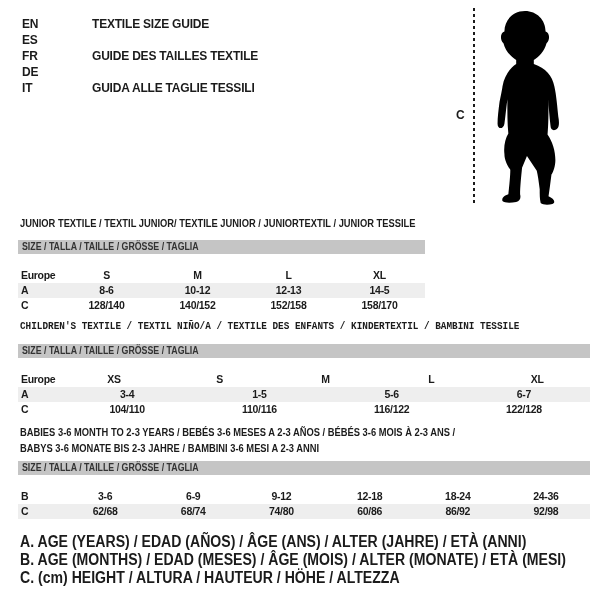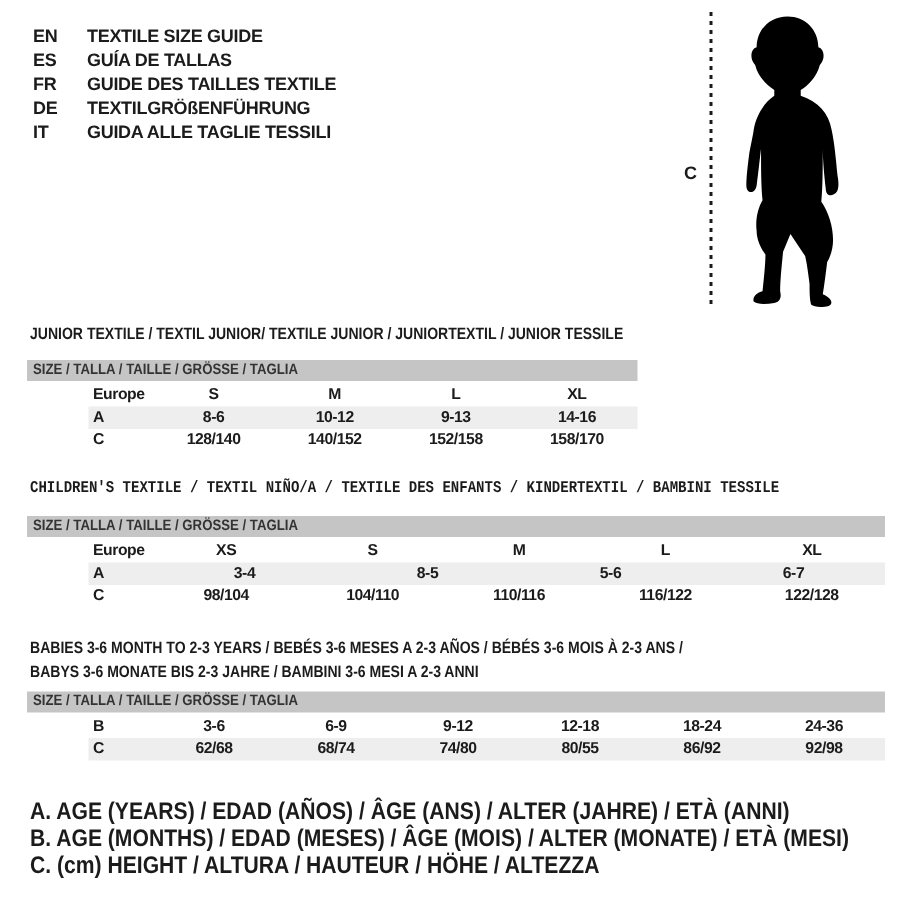--- a/index.html
+++ b/index.html
@@ -6,21 +6,21 @@
   body{
     width:600px;height:600px;position:relative;background:#ffffff;
     font-family:"Liberation Sans",sans-serif;font-weight:bold;color:#1b1b1b;
     overflow:hidden;
   }
   .cond{display:inline-block;transform:scaleX(0.85);transform-origin:0 50%;white-space:nowrap;}
   .cond88{display:inline-block;transform:scaleX(0.88);transform-origin:0 50%;white-space:nowrap;}
 
   
   .lang-block{position:absolute;left:22px;top:16px;}
-  .lang-line{display:flex;line-height:16px;font-size:12px;letter-spacing:-0.2px;}
+  .lang-line{display:flex;line-height:16px;font-size:12px;letter-spacing:-0.2px;gap:34px;}
   .lang-code{width:36px;flex:0 0 36px;}
   .lang-label{white-space:nowrap;}
 
   
   .cmark{position:absolute;left:456px;top:108px;font-size:12px;}
   .dotline{position:absolute;left:473px;top:8px;width:2px;height:198px;
     background:repeating-linear-gradient(to bottom,#1b1b1b 0 3px,transparent 3px 6px);}
   .baby-svg{position:absolute;left:480px;top:9px;}
 
   
@@ -28,51 +28,49 @@
   .t-title-junior{top:216px;}
   .t-title-children{top:319px;font-family:Liberation Mono, monospace;}
   .t-title-babies{top:424px;line-height:16px;}
 
   .table{position:absolute;left:18px;}
   .t-junior{top:240px;width:407px;}
   .t-children{top:344px;width:572px;}
   .t-babies{top:461px;width:572px;}
 
   .sizebar{height:14px;line-height:14px;background:#c5c5c5;color:#333333;
-    font-size:10px;padding-left:4px;margin-bottom:2px;}
-  .trow{display:flex;height:15px;line-height:15px;font-size:10.5px;letter-spacing:-0.3px;margin-left:41px;}
+    font-size:10px;padding-left:4px;margin-bottom:14px;}
+  .trow{display:flex;height:15px;line-height:15px;font-size:10.5px;letter-spacing:-0.3px;}
   .trow.stripe{background:#eeeeee;}
   .tlabel{flex:0 0 40px;padding-left:3px;text-align:left;}
   .tcell{flex:1;text-align:center;}
 
   
   .legend{position:absolute;left:20px;top:533px;}
   .legend-line{font-size:16px;line-height:18px;}
 </style>
 </head>
 <body>
 
 <div class="page">
 
   <div class="lang-block">
       <div class="lang-line">
         <span class="lang-code">EN</span>
         <span class="lang-label">TEXTILE SIZE GUIDE</span>
       </div>
       <div class="lang-line">
         <span class="lang-code">ES</span>
-        <span class="lang-label">GUÍA DE TALLAS</span>
       </div>
       <div class="lang-line">
         <span class="lang-code">FR</span>
         <span class="lang-label">GUIDE DES TAILLES TEXTILE</span>
       </div>
       <div class="lang-line">
         <span class="lang-code">DE</span>
-        <span class="lang-label">TEXTILGRÖßENFÜHRUNG</span>
       </div>
       <div class="lang-line">
         <span class="lang-code">IT</span>
         <span class="lang-label">GUIDA ALLE TAGLIE TESSILI</span>
       </div>
     </div>
 
   <span class="cmark">C</span>
   <div class="dotline"></div>
   <svg class="baby-svg" width="90" height="196" viewBox="0 0 90 200" aria-hidden="true">
@@ -99,22 +97,22 @@
           <div class="tlabel">Europe</div>
           <div class="tcell">S</div>
           <div class="tcell">M</div>
           <div class="tcell">L</div>
           <div class="tcell">XL</div>
         </div>
         <div class="trow stripe">
           <div class="tlabel">A</div>
           <div class="tcell">8-6</div>
           <div class="tcell">10-12</div>
-          <div class="tcell">9-13</div>
-          <div class="tcell">14-16</div>
+          <div class="tcell">12-13</div>
+          <div class="tcell">14-5</div>
         </div>
         <div class="trow">
           <div class="tlabel">C</div>
           <div class="tcell">128/140</div>
           <div class="tcell">140/152</div>
           <div class="tcell">152/158</div>
           <div class="tcell">158/170</div>
         </div>
       </div>
   </div>
@@ -131,27 +129,26 @@
           <div class="tlabel">Europe</div>
           <div class="tcell">XS</div>
           <div class="tcell">S</div>
           <div class="tcell">M</div>
           <div class="tcell">L</div>
           <div class="tcell">XL</div>
         </div>
         <div class="trow stripe">
           <div class="tlabel">A</div>
           <div class="tcell">3-4</div>
-          <div class="tcell">8-5</div>
+          <div class="tcell">1-5</div>
           <div class="tcell">5-6</div>
           <div class="tcell">6-7</div>
         </div>
         <div class="trow">
           <div class="tlabel">C</div>
-          <div class="tcell">98/104</div>
           <div class="tcell">104/110</div>
           <div class="tcell">110/116</div>
           <div class="tcell">116/122</div>
           <div class="tcell">122/128</div>
         </div>
       </div>
   </div>
 
   <div class="sec-title t-title-babies">
     <span class="cond">BABIES 3-6 MONTH TO 2-3 YEARS / BEBÉS 3-6 MESES A 2-3 AÑOS / BÉBÉS 3-6 MOIS À 2-3 ANS /</span><br>
@@ -169,21 +166,21 @@
           <div class="tcell">9-12</div>
           <div class="tcell">12-18</div>
           <div class="tcell">18-24</div>
           <div class="tcell">24-36</div>
         </div>
         <div class="trow stripe">
           <div class="tlabel">C</div>
           <div class="tcell">62/68</div>
           <div class="tcell">68/74</div>
           <div class="tcell">74/80</div>
-          <div class="tcell">80/55</div>
+          <div class="tcell">60/86</div>
           <div class="tcell">86/92</div>
           <div class="tcell">92/98</div>
         </div>
       </div>
   </div>
 
   <div class="legend">
       <div class="legend-line"><span class="cond88">A. AGE (YEARS) / EDAD (AÑOS) / ÂGE (ANS) / ALTER (JAHRE) / ETÀ (ANNI)</span></div>
       <div class="legend-line"><span class="cond88">B. AGE (MONTHS) / EDAD (MESES) / ÂGE (MOIS) / ALTER (MONATE) / ETÀ (MESI)</span></div>
       <div class="legend-line"><span class="cond88">C. (cm) HEIGHT / ALTURA / HAUTEUR / HÖHE / ALTEZZA</span></div>

